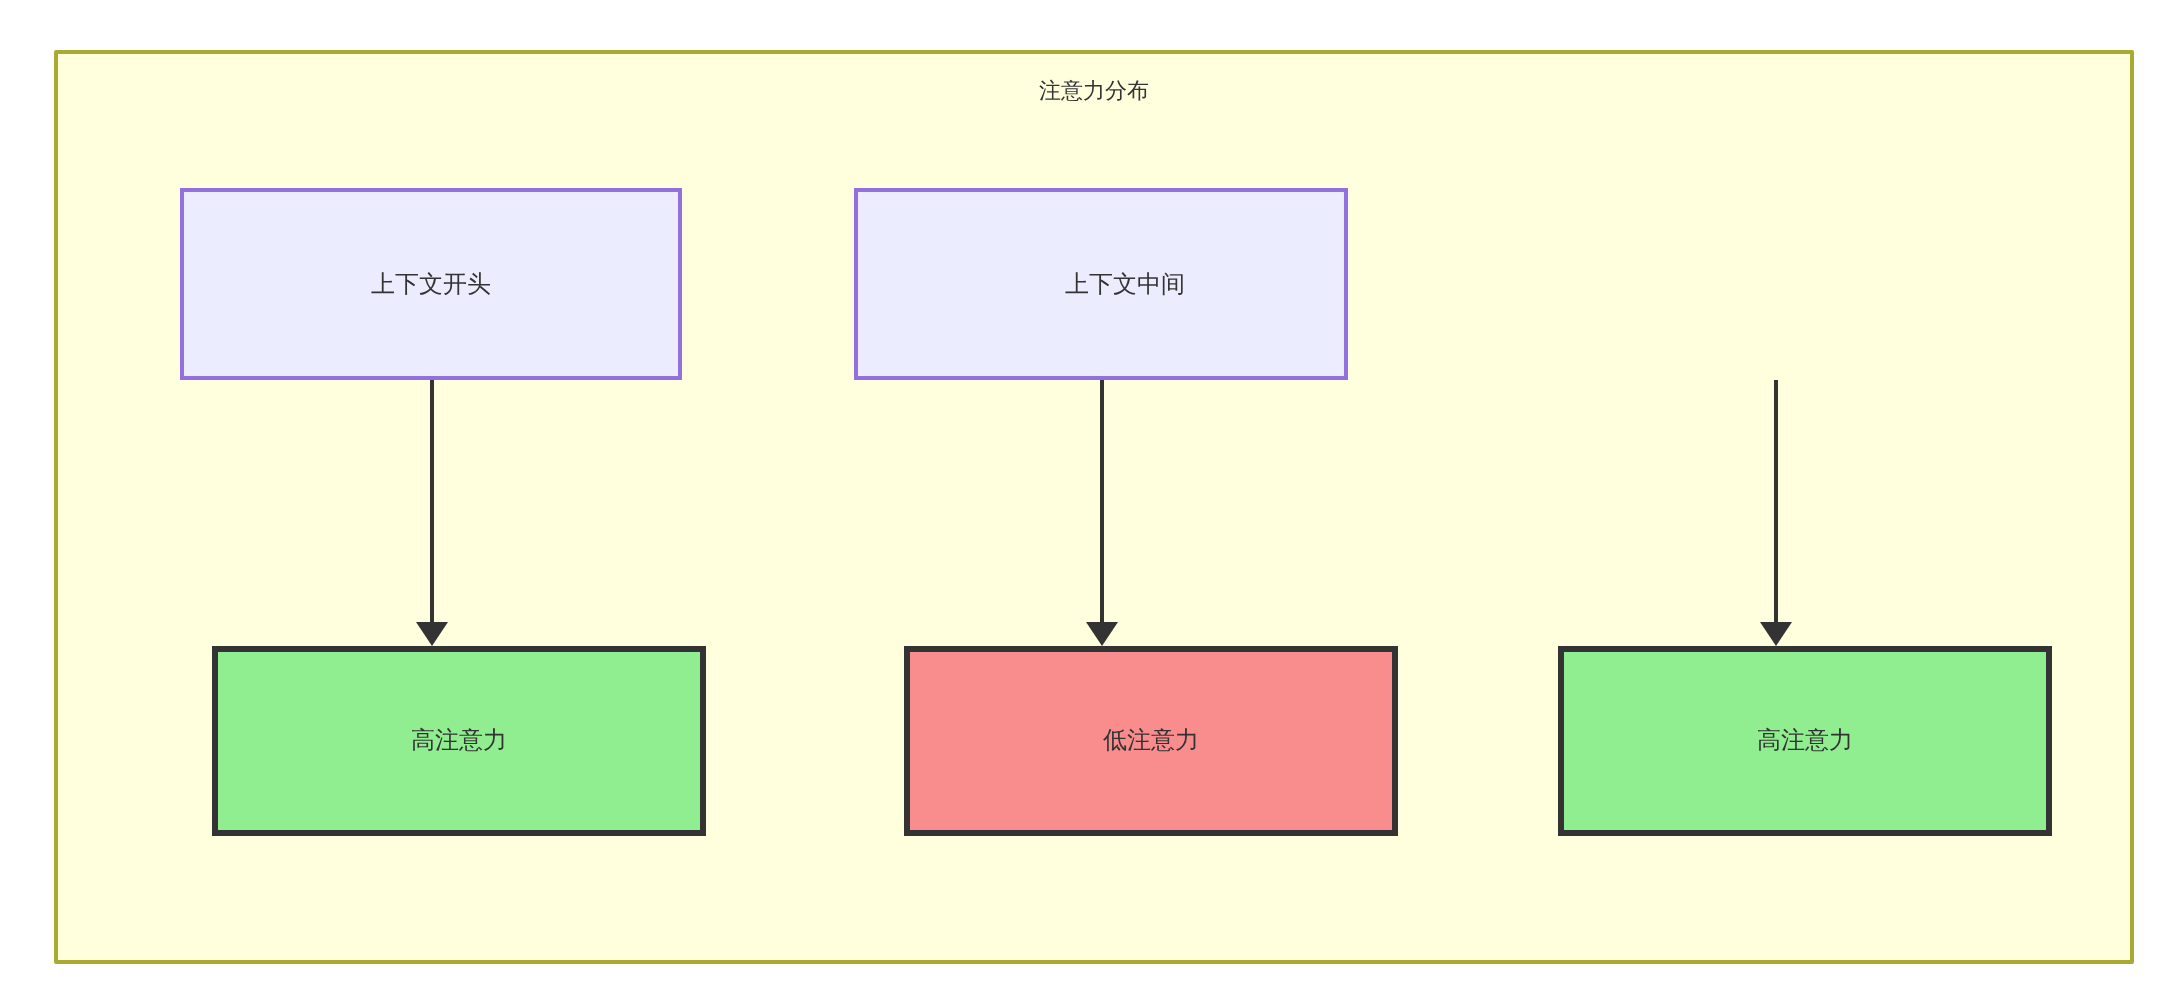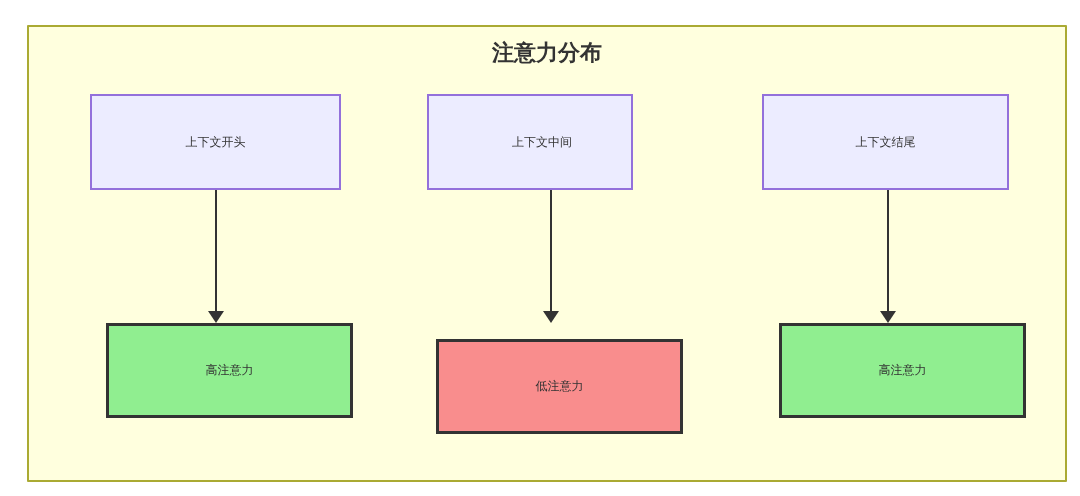--- a/index.html
+++ b/index.html
@@ -24,22 +24,22 @@
     background: var(--container-bg, #ffffde);
     border: 2px solid var(--container-border, #aaaa33);
     border-radius: 1px;
   }
   .title {
     position: absolute;
     top: 11px;
     left: 0;
     width: 100%;
     text-align: center;
-    font-size: 22px;
-    font-weight: 700;
+    font-size: 11px;
+    font-weight: 400;
     color: var(--text, #333333);
   }
   .node {
     position: absolute;
     display: flex;
     align-items: center;
     justify-content: center;
     font-size: 12px;
     color: var(--text, #333333);
     box-sizing: border-box;
@@ -54,25 +54,25 @@
   .node.bottom-node {
     border: 3px solid var(--node-border-dark, #333333);
     height: 95px;
     top: 296px;
     width: 247px;
   }
   .node.high { background: var(--high-bg, #90ee90); }
   .node.low  { background: var(--low-bg, #f98d8d); }
 
   #tn1 { left: 61px;  width: 251px; }
-  #tn2 { left: 398px; width: 206px; padding-left: 24px; }
+  #tn2 { left: 398px; width: 247px; padding-left: 24px; }
   #tn3 { left: 733px; width: 247px; }
 
   #bn1 { left: 77px; }
-  #bn2 { left: 407px; margin-top: 16px; }
+  #bn2 { left: 423px; }
   #bn3 { left: 750px; }
 
   .arrow {
     position: absolute;
     top: 163px;
     width: 16px;
     height: 133px;
   }
   #ar1 { left: 179px; }
   #ar2 { left: 514px; }
@@ -99,21 +99,20 @@
 </head>
 <body>
 
 <div class="canvas">
   <div class="container">
 
     <div class="title">注意力分布</div>
 
     <div class="node top-node" id="tn1">上下文开头</div>
     <div class="node top-node" id="tn2">上下文中间</div>
-    <div class="node top-node" id="tn3">上下文结尾</div>
 
     <div class="arrow" id="ar1">
       <span class="line"></span>
       <span class="head"></span>
     </div>
     <div class="arrow" id="ar2">
       <span class="line"></span>
       <span class="head"></span>
     </div>
     <div class="arrow" id="ar3">

